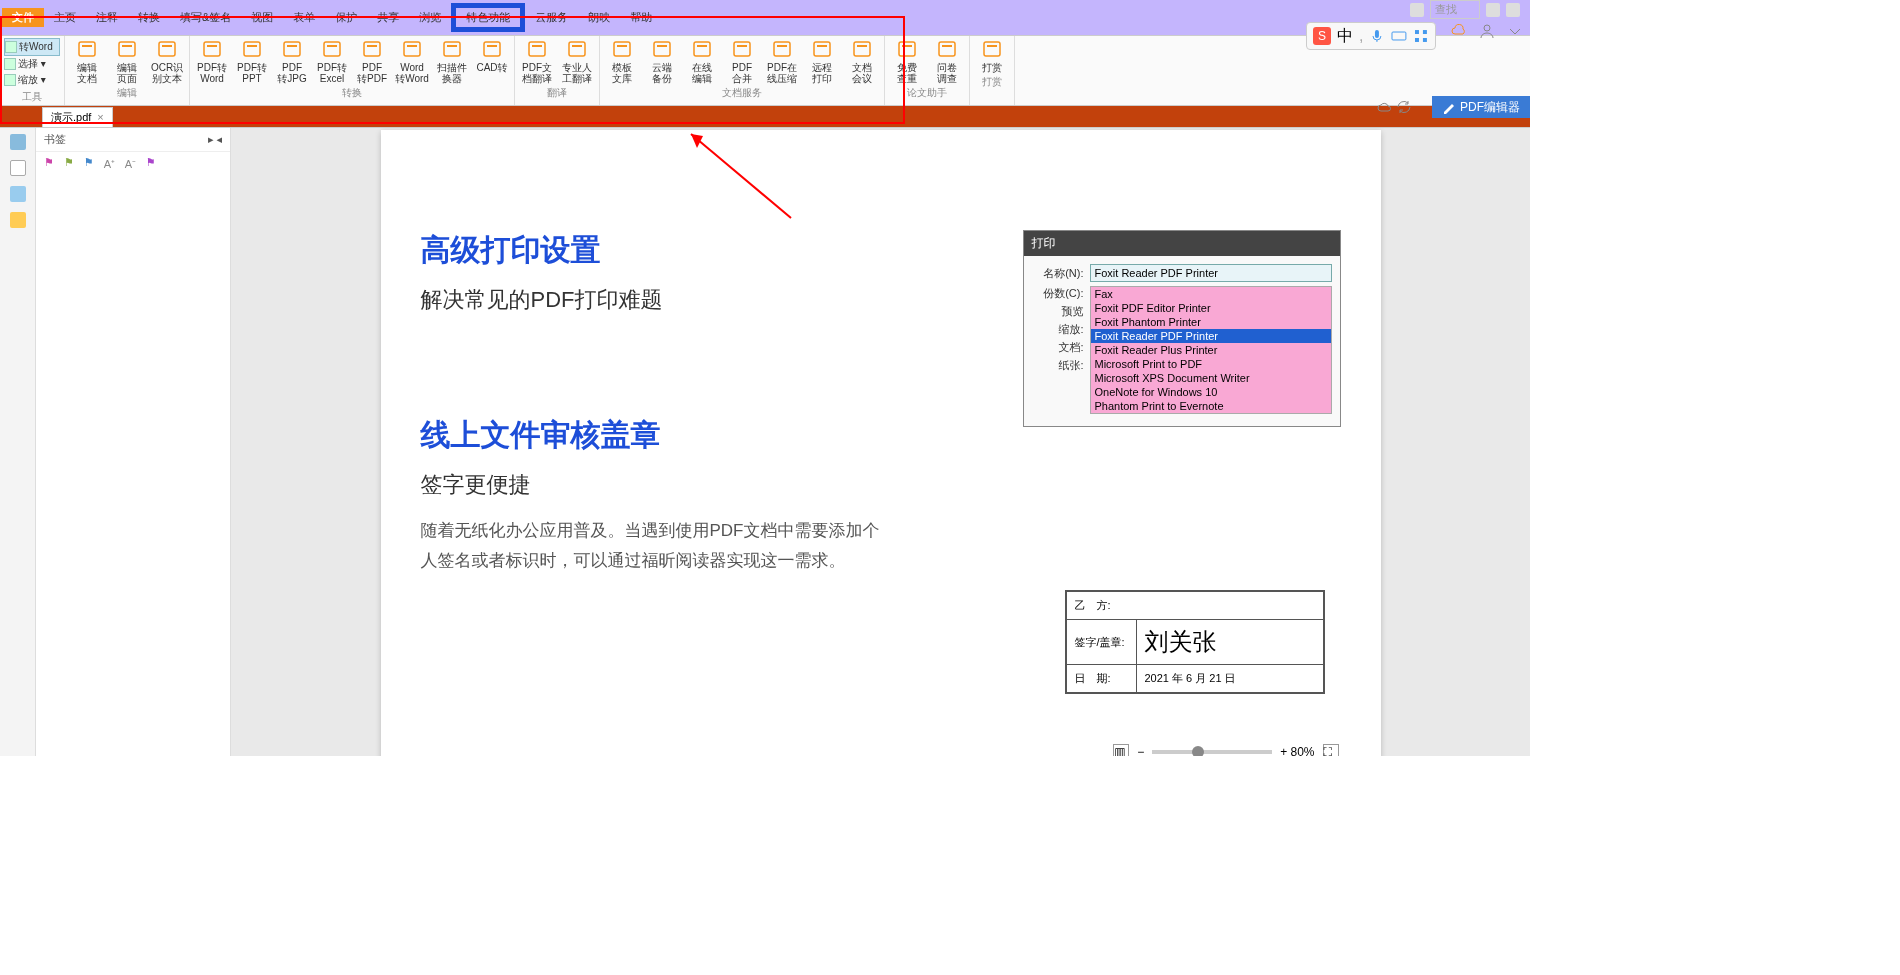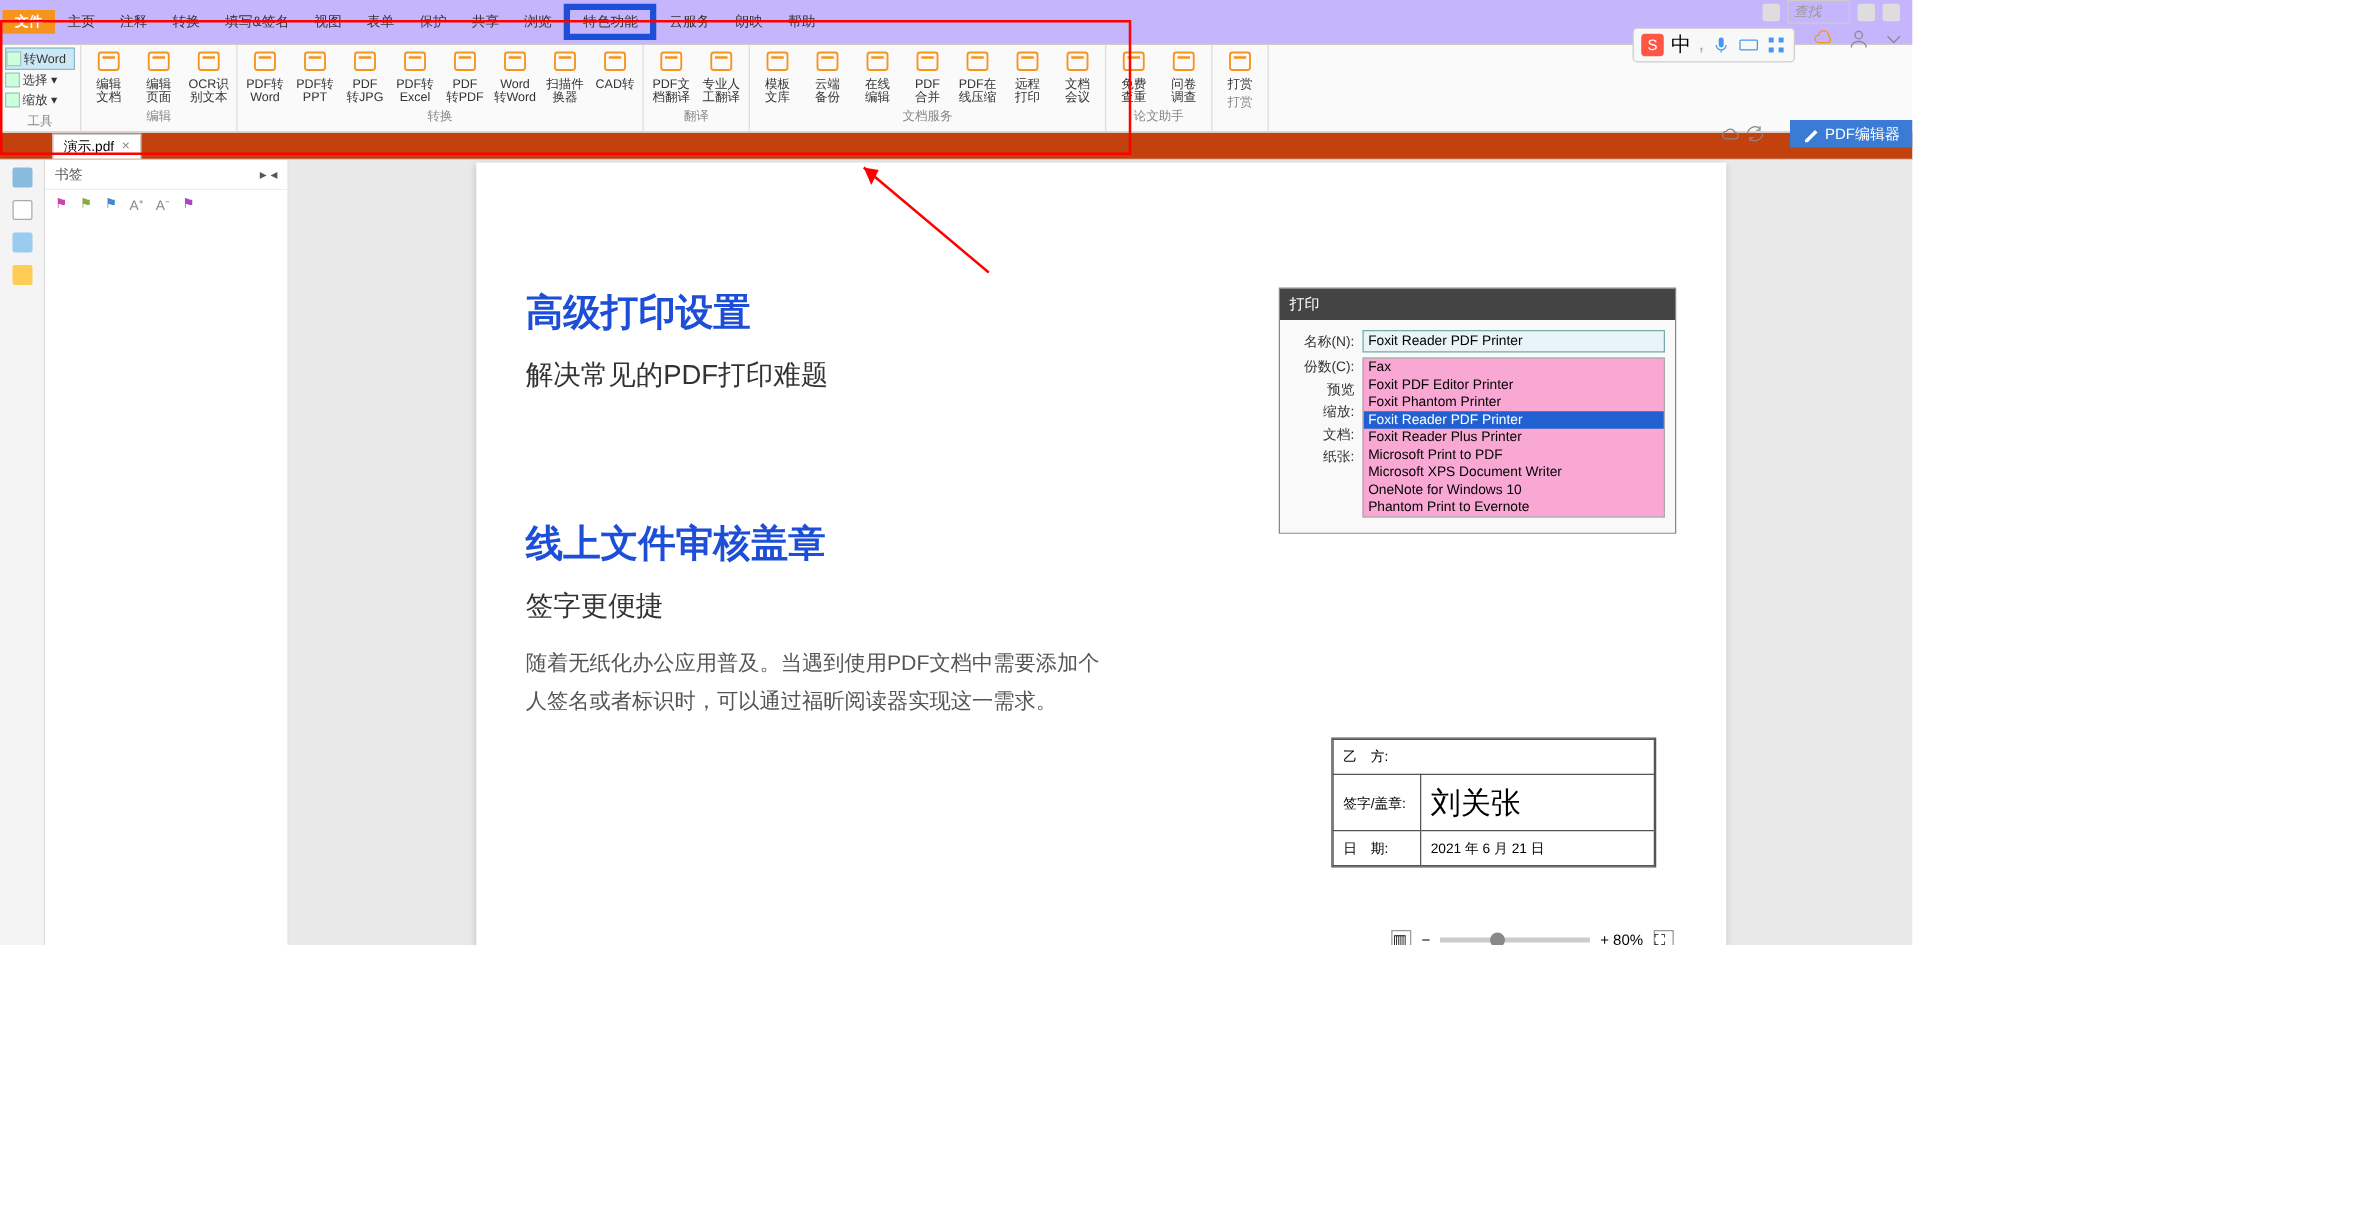--- a/index.html
+++ b/index.html
@@ -2,21 +2,21 @@
 <html><head>
 <meta charset="utf-8">
 <style>
 * { margin: 0; padding: 0; box-sizing: border-box; font-family: "Microsoft YaHei", "SimSun", Arial, sans-serif; }
 body { background: #fff; width: 1530px; height: 756px; overflow: hidden; position: relative; }
 
 .menubar { height: 36px; background: #c4b5fd; display: flex; align-items: center; font-size: 11px; border-bottom: 1px solid #ccc; padding-left: 2px; }
 .menubar .mi { padding: 2px 10px; color: #333; cursor: pointer; }
 .menubar .mi.active1 { background: #f7941d; color: #fff; font-weight: bold; }
 .menubar .mi.active2 { border: 5px solid #1d4ed8; color: #333; }
-.top-right { position: absolute; top: 0; right: 10px; display: flex; align-items: center; gap: 6px; font-size: 11px; font-style: italic; }
+.top-right { position: absolute; top: 0; right: 10px; display: flex; align-items: center; gap: 6px; font-size: 11px; }
 .top-right .si { width: 14px; height: 14px; background: #ddd; border-radius: 2px; }
 .search-box { border: 1px solid #ccc; padding: 1px 4px; min-width: 50px; color: #999; }
 
 .ribbon { height: 70px; background: #fafafa; border-bottom: 1px solid #ccc; display: flex; position: relative; }
 .red-box { position: absolute; top: -20px; left: 0; width: 905px; height: 108px; border: 2px solid red; pointer-events: none; z-index: 5; }
 
 .tool-group-left { width: 65px; border-right: 1px solid #ddd; padding: 2px 4px; font-size: 10px; }
 .tool-group-left .row { display: flex; align-items: center; gap: 2px; padding: 1px 0; color: #333; }
 .tool-group-left .row .isq { width: 12px; height: 12px; background: #cfd; border: 1px solid #9cb; }
 .tool-group-left .row.sel { background: #cde8f5; border: 1px solid #8bc; }

